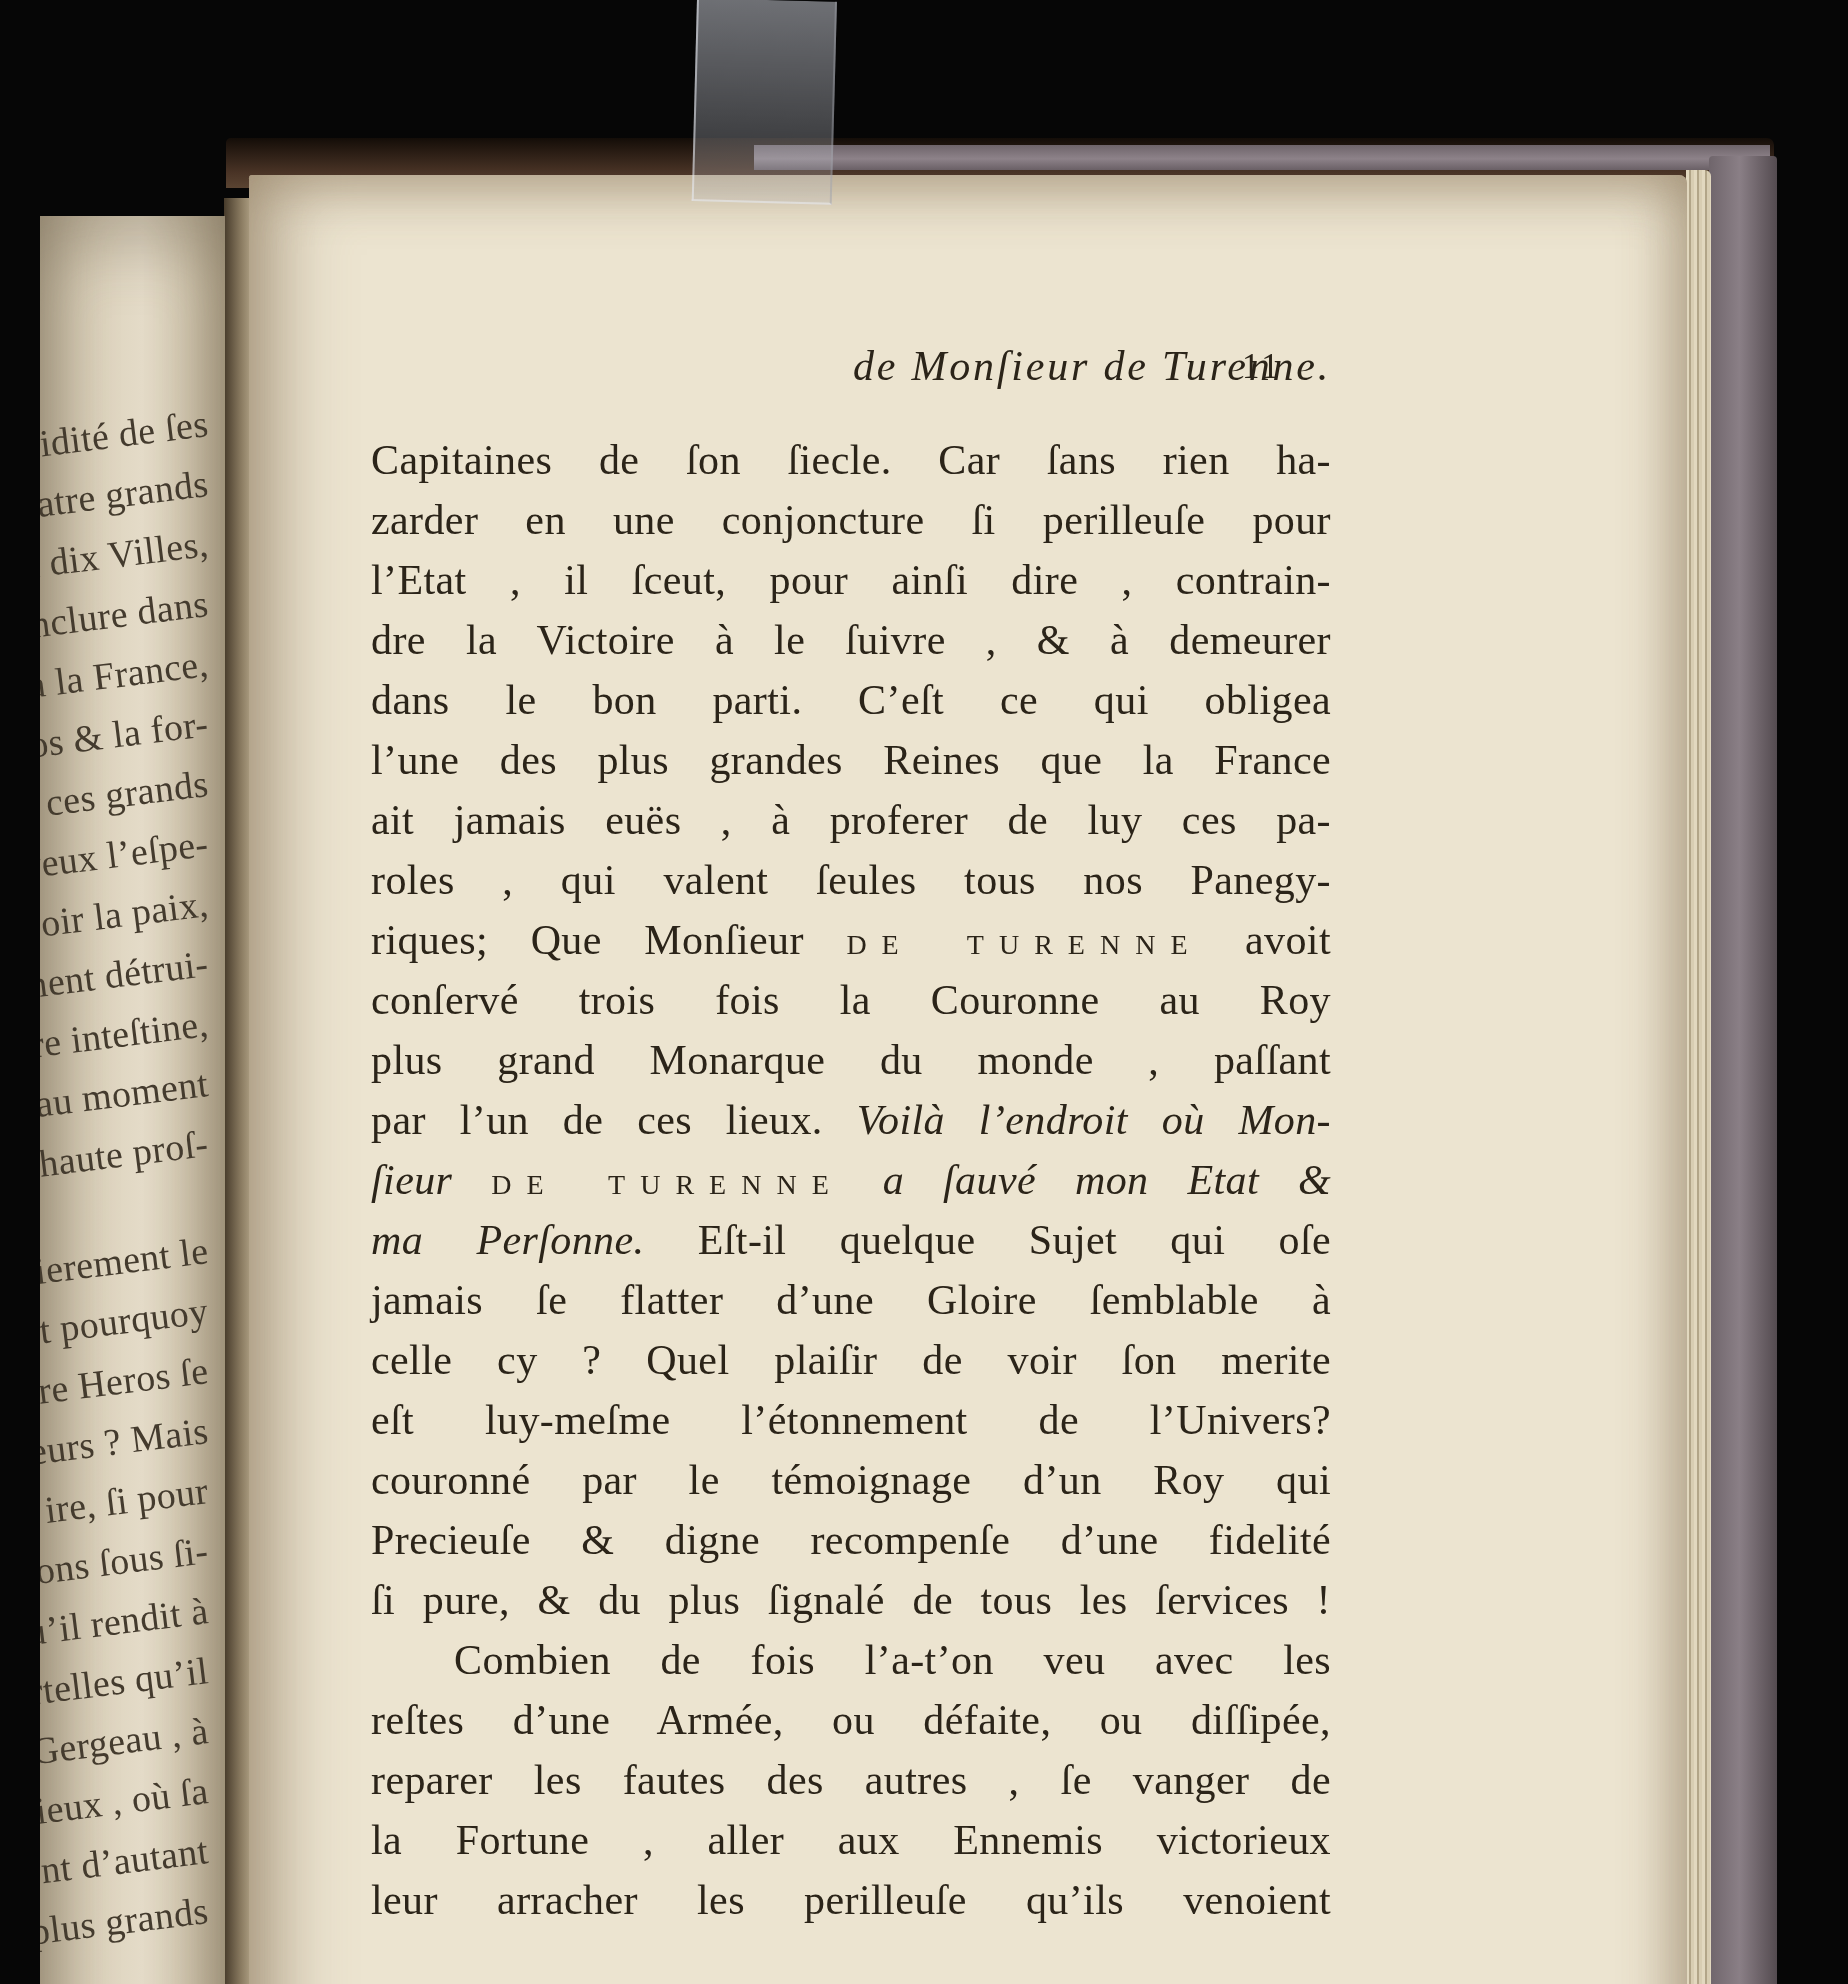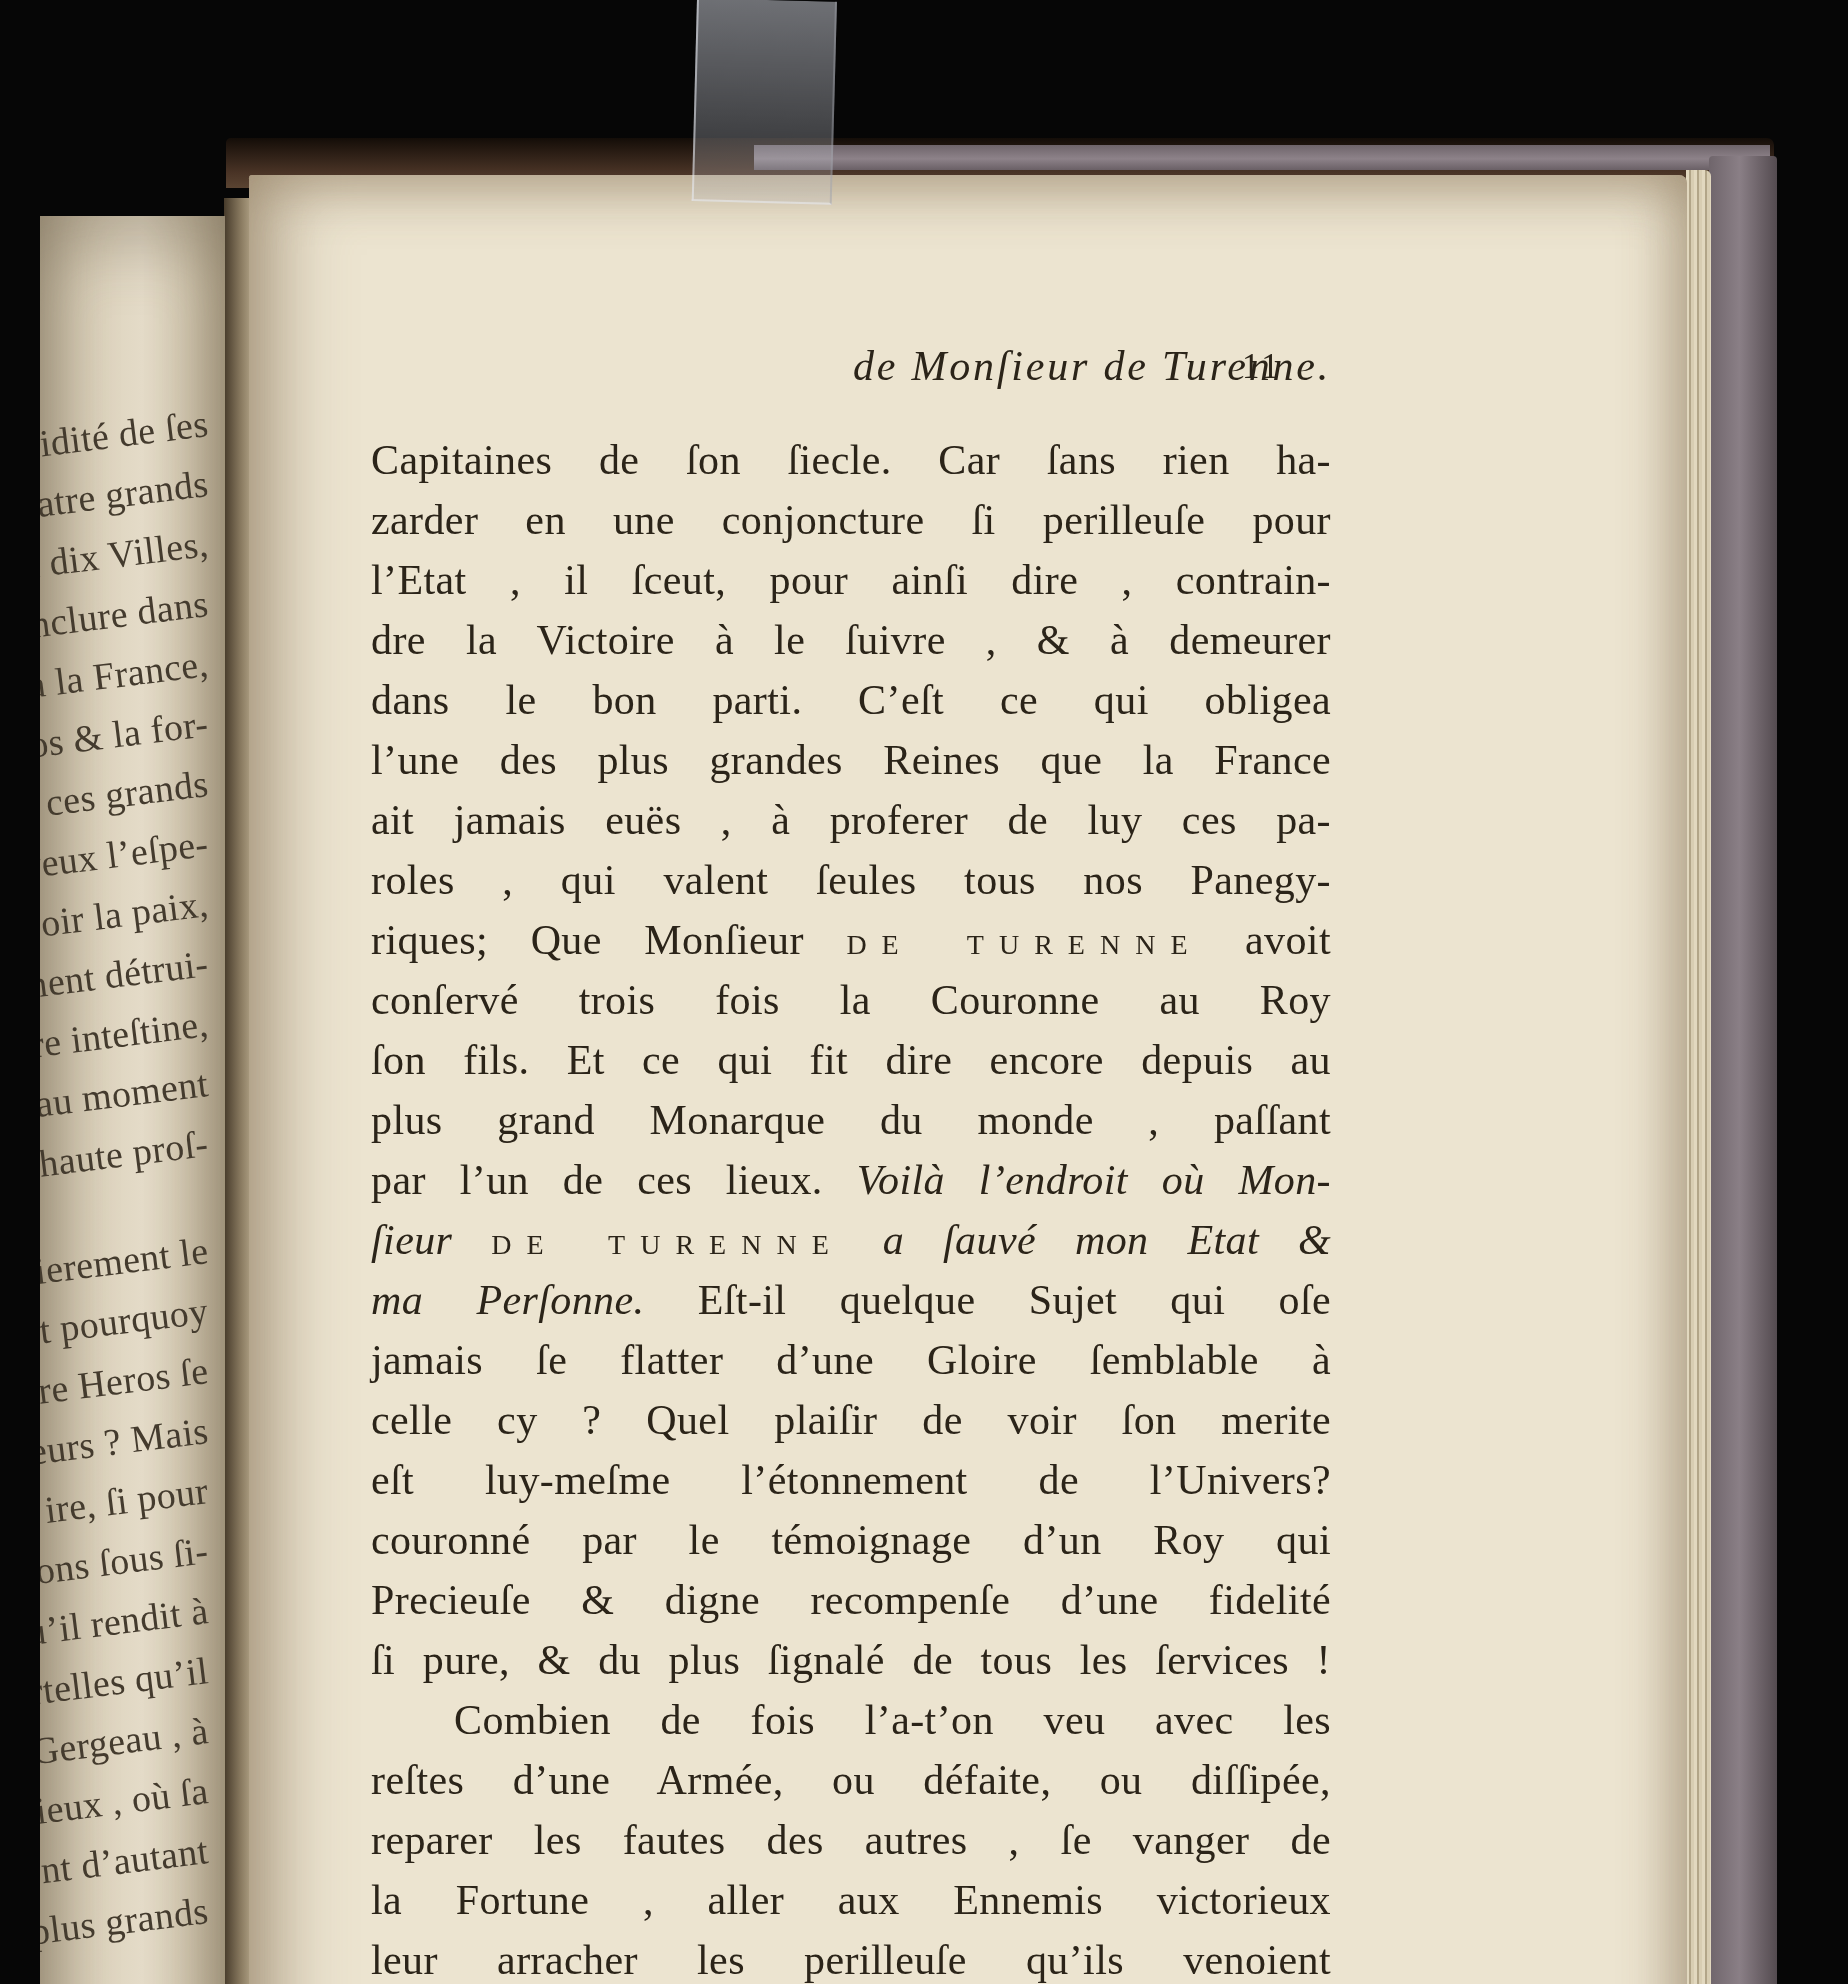--- a/index.html
+++ b/index.html
@@ -157,21 +157,20 @@
           <div class="line"><span class="seg-roman">Capitaines de ſon ſiecle. Car ſans rien ha-</span></div>
           <div class="line"><span class="seg-roman">zarder en une conjoncture ſi perilleuſe pour</span></div>
           <div class="line"><span class="seg-roman">l’Etat , il ſceut, pour ainſi dire , contrain-</span></div>
           <div class="line"><span class="seg-roman">dre la Victoire à le ſuivre , &amp; à demeurer</span></div>
           <div class="line"><span class="seg-roman">dans le bon parti. C’eſt ce qui obligea</span></div>
           <div class="line"><span class="seg-roman">l’une des plus grandes Reines que la France</span></div>
           <div class="line"><span class="seg-roman">ait jamais euës , à proferer de luy ces pa-</span></div>
           <div class="line"><span class="seg-roman">roles , qui valent ſeules tous nos Panegy-</span></div>
           <div class="line"><span class="seg-roman">riques; Que Monſieur </span><span class="seg-caps">DE TURENNE</span><span class="seg-roman"> avoit</span></div>
           <div class="line"><span class="seg-roman">conſervé trois fois la Couronne au Roy</span></div>
-          <div class="line"><span class="seg-roman">ſon fils. Et ce qui fit dire encore depuis au</span></div>
           <div class="line"><span class="seg-roman">plus grand Monarque du monde , paſſant</span></div>
           <div class="line"><span class="seg-roman">par l’un de ces lieux. </span><span class="seg-italic">Voilà l’endroit où Mon-</span></div>
           <div class="line"><span class="seg-italic">ſieur </span><span class="seg-caps">DE TURENNE</span><span class="seg-italic"> a ſauvé mon Etat &amp;</span></div>
           <div class="line"><span class="seg-italic">ma Perſonne.</span><span class="seg-roman"> Eſt-il quelque Sujet qui oſe</span></div>
           <div class="line"><span class="seg-roman">jamais ſe flatter d’une Gloire ſemblable à</span></div>
           <div class="line"><span class="seg-roman">celle cy ? Quel plaiſir de voir ſon merite</span></div>
           <div class="line"><span class="seg-roman">eſt luy-meſme l’étonnement de l’Univers?</span></div>
           <div class="line"><span class="seg-roman">couronné par le témoignage d’un Roy qui</span></div>
           <div class="line"><span class="seg-roman">Precieuſe &amp; digne recompenſe d’une fidelité</span></div>
           <div class="line"><span class="seg-roman">ſi pure, &amp; du plus ſignalé de tous les ſervices !</span></div>

